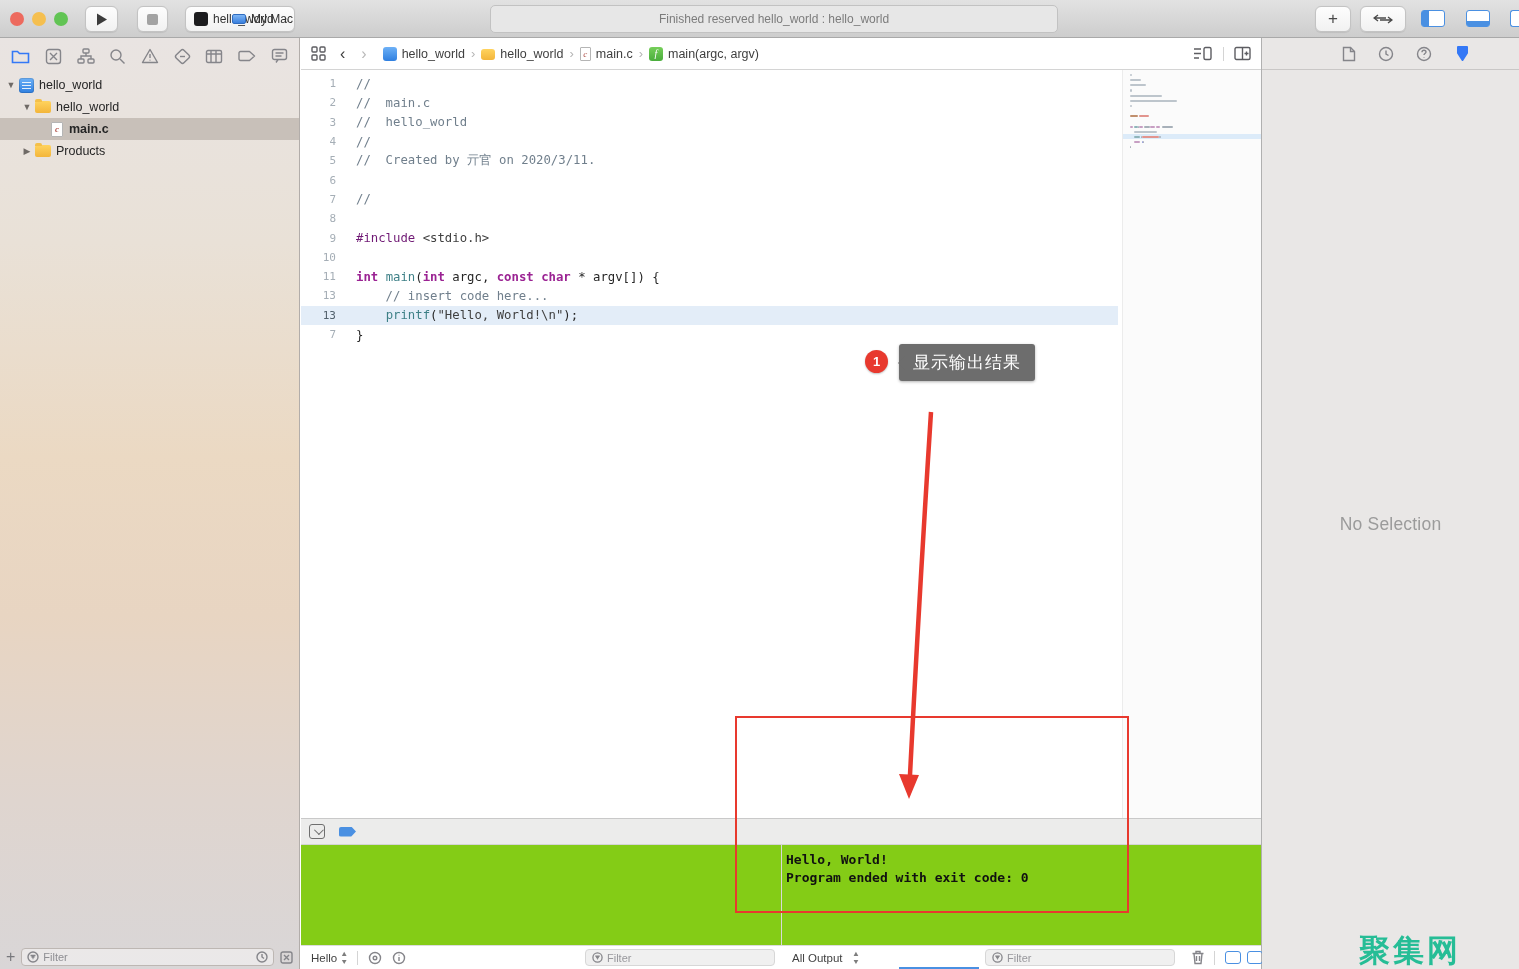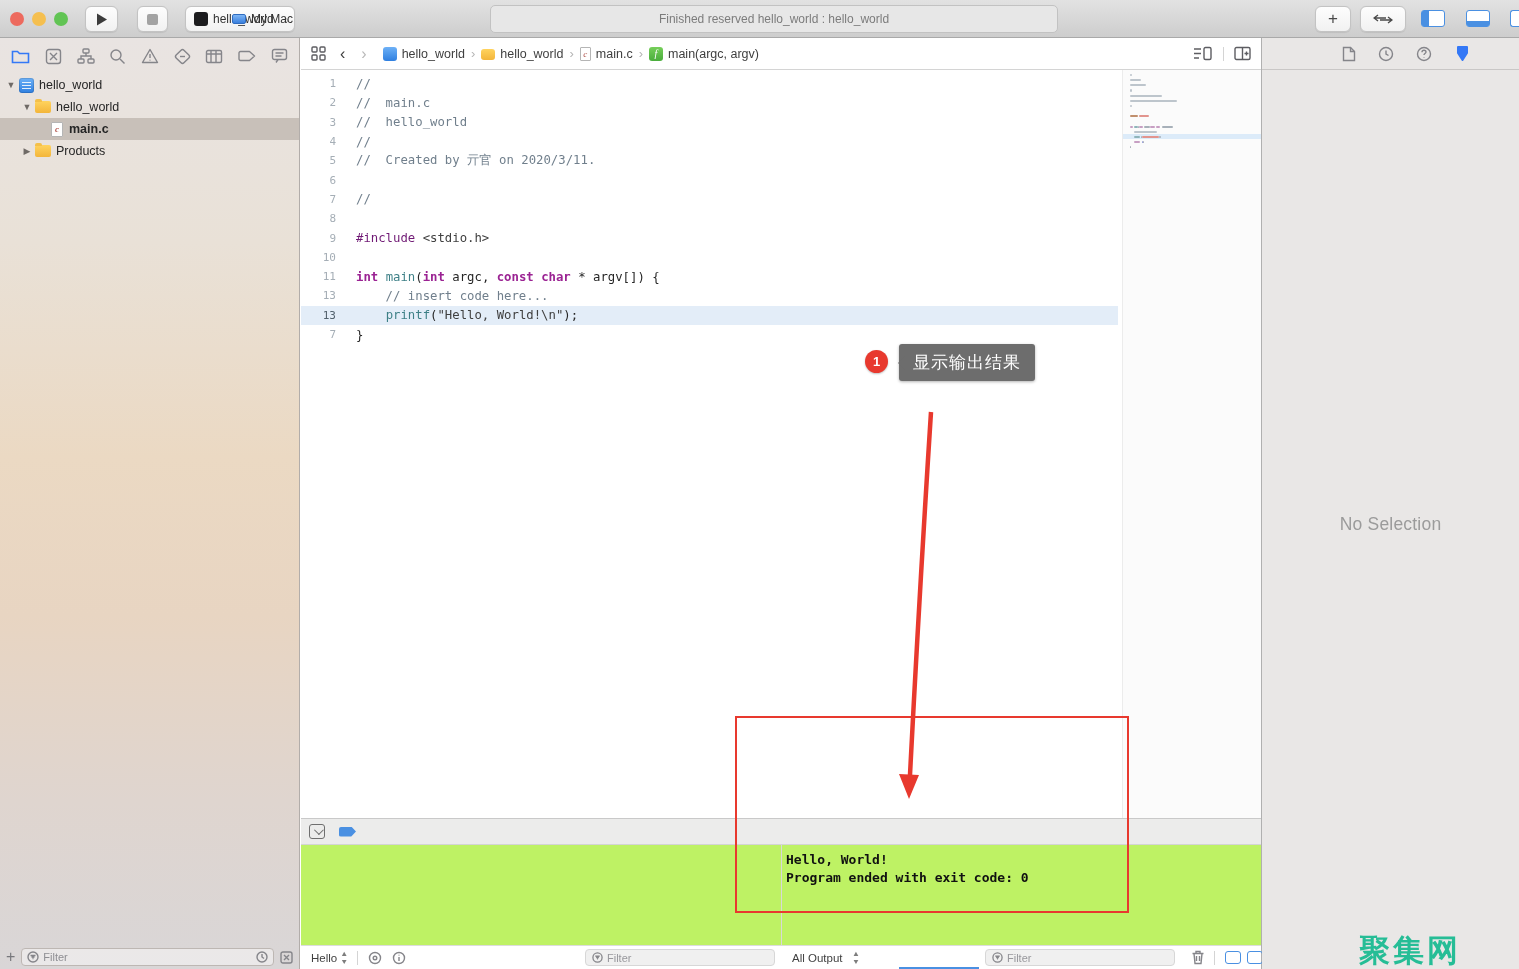--- a/index.html
+++ b/index.html
@@ -65,21 +65,21 @@
   .mm-bar { position:absolute; height:2.2px; border-radius:1px; }
   .mm-band { position:absolute; left:0; width:100%; height:5px; background:#dcebf9; }
 
   
   #debugbar { position:absolute; left:0; top:780px; width:100%; height:27px; background:#ececeb;
     border-top:1px solid #c9c9c9; border-bottom:1px solid #d4d4d4; display:flex; align-items:center; padding:0 8px; gap:14px; }
   .hide-debug { width:16px; height:15px; border:1.5px solid #6f6f6f; border-radius:3px; display:flex; align-items:center; justify-content:center; }
   .hide-debug::before { content:""; width:6px; height:6px; border-right:1.5px solid #6f6f6f; border-bottom:1.5px solid #6f6f6f; transform:rotate(45deg) translateY(-2px); }
   .bp-ico { width:17px; height:10px; background:#4a90e2; border-radius:2px 0 0 2px;
     clip-path:polygon(0 0, 72% 0, 100% 50%, 72% 100%, 0 100%); }
-  #console-area { position:absolute; left:0; top:807px; width:100%; height:100px; background:#bef264; }
+  #console-area { position:absolute; left:0; top:807px; width:100%; height:100px; background:#84cc16; }
   #console-divider { position:absolute; left:480px; top:0; width:1px; height:100px; background:#d8d8d8; }
   #console-text { position:absolute; left:485px; top:6px; font-family:"DejaVu Sans Mono", monospace;
     font-size:13px; font-weight:bold; color:#111; line-height:17.5px; white-space:pre; }
   #debug-bottombar { position:absolute; left:0; top:907px; width:100%; height:24px; background:#fff; border-top:1px solid #dcdcdc;
     display:flex; align-items:center; font-size:11.5px; color:#3f3f3f; }
   .updown { display:inline-block; font-size:8px; color:#7d7d7d; letter-spacing:-1px; transform:scaleY(.9); margin-left:3px; }
   .field-gray { height:17px; background:#f0f0f0; border:1px solid #d7d7d7; border-radius:4px;
     display:flex; align-items:center; padding:0 6px; gap:4px; font-size:11px; color:#97979c; }
   .vdiv { width:1px; height:14px; background:#d4d4d4; }
   .blue-rect-ico { width:16px; height:13px; border:1.5px solid #4a90e2; border-radius:3px; }

